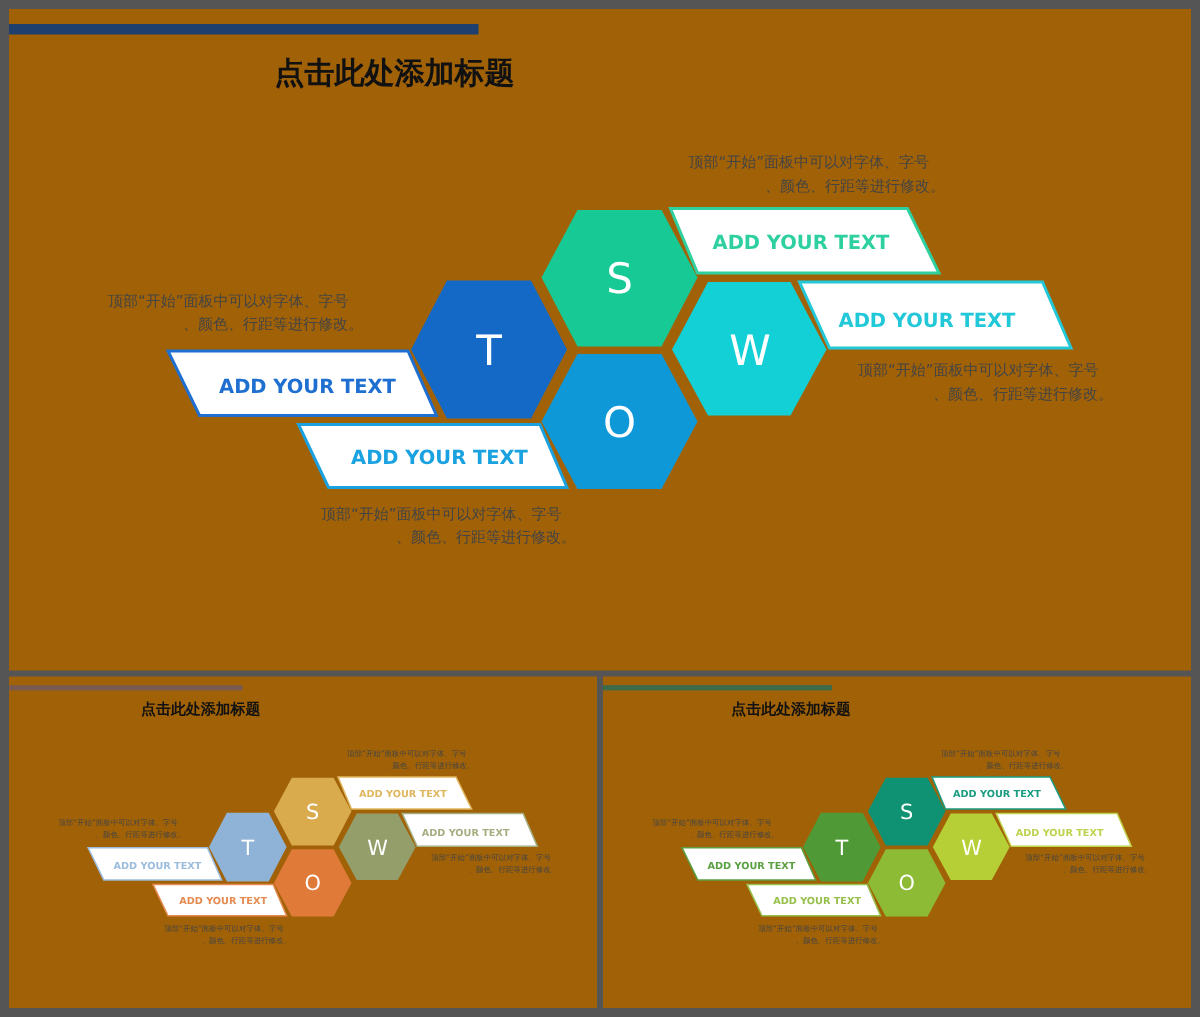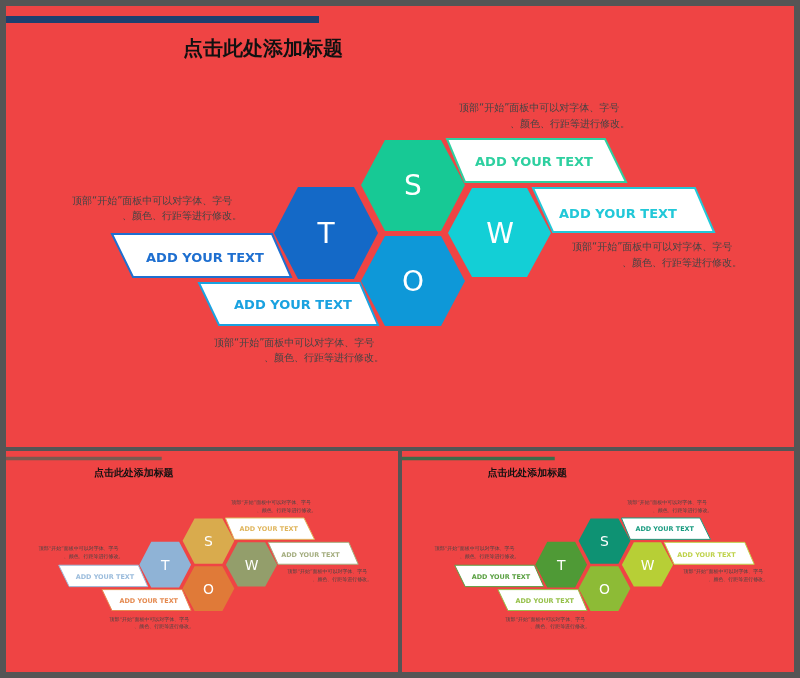--- a/index.html
+++ b/index.html
@@ -1,21 +1,21 @@
 <!DOCTYPE html>
 <html><head>
 <meta charset="utf-8">
 <style>
   html, body { margin: 0; padding: 0; }
   body {
     width: 800px; height: 678px; position: relative; overflow: hidden;
     background: #555555;
     font-family: "DejaVu Sans", "Liberation Sans", sans-serif;
   }
-  .panel { position: absolute; background: #ef4444; overflow: hidden; }
+  .panel { position: absolute; background: #a16207; overflow: hidden; }
   #main-panel { left: 6px; top: 6px; width: 788px; height: 441px; }
   #thumb-left { left: 6px; top: 451px; width: 392px; height: 221px; }
   #thumb-right { left: 402px; top: 451px; width: 392px; height: 221px; }
   .slide-svg { position: absolute; left: 0; top: 0; }
   .slide-svg text { font-family: "DejaVu Sans", "Liberation Sans", sans-serif; }
   .title-text { font-weight: bold; fill: #111111; }
   .desc-text { fill: #444444; }
   .box-text { font-weight: bold; }
   .hex-letter { fill: #ffffff; font-family: "DejaVu Sans", sans-serif; }
 </style>

